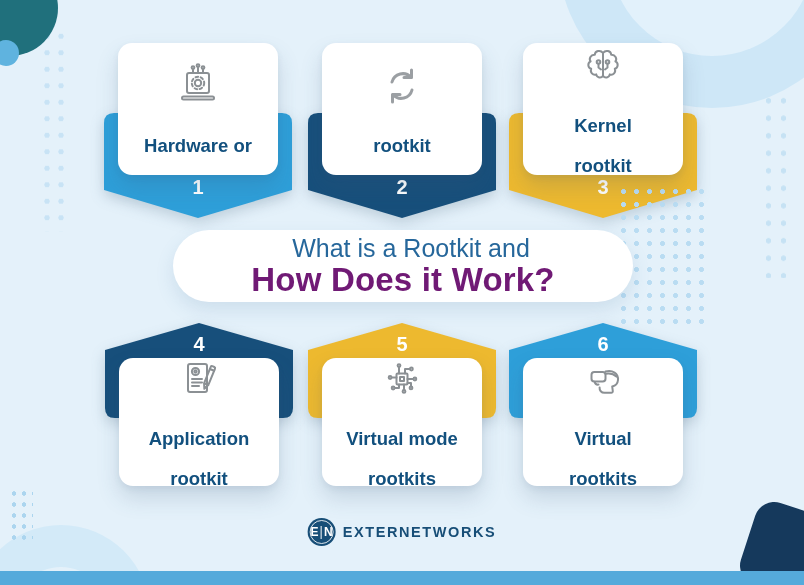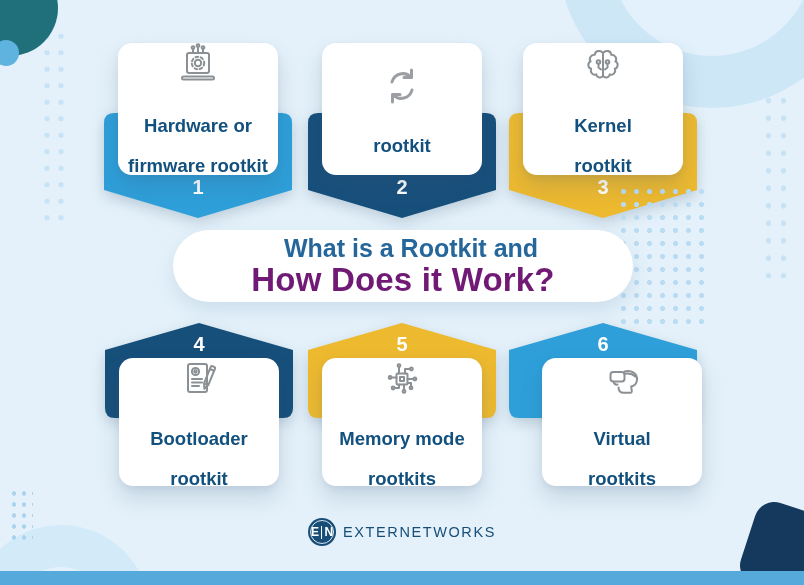--- a/index.html
+++ b/index.html
@@ -44,32 +44,32 @@
     display:flex;flex-direction:column;align-items:center;justify-content:center;z-index:4;gap:18px;}
   .card-row1{height:132px;}
   .card-row2{height:128px;}
   .card-icon{margin-bottom:7px;line-height:0;}
   .card-label{font-size:18.5px;font-weight:bold;color:#12507E;line-height:22px;text-align:center;}
 
   
   .title-pill{left:173px;top:230px;width:460px;height:72px;background:#FFFFFF;border-radius:36px;
     box-shadow:0 8px 18px rgba(90,130,170,0.16);display:flex;flex-direction:column;
     align-items:center;justify-content:center;z-index:3;}
-  .title-line1{font-size:25px;font-weight:bold;color:#26679B;line-height:28px;margin-left:16px;}
+  .title-line1{font-size:25px;font-weight:normal;color:#26679B;line-height:28px;margin-left:16px;}
   .title-line2{font-size:33px;font-weight:bold;color:#701a75;line-height:36px;letter-spacing:0.2px;}
 
   
   .logo{left:50%;top:518px;transform:translateX(-50%);display:flex;align-items:center;gap:7px;z-index:3;}
   .logo-circle{position:relative;width:28px;height:28px;border-radius:50%;background:#174E77;
     display:flex;align-items:center;justify-content:center;gap:2px;color:#FFFFFF;
     font-weight:bold;font-size:12px;}
   .logo-circle::after{content:"";position:absolute;inset:1.6px;border:1px solid rgba(255,255,255,0.85);
     border-radius:50%;pointer-events:none;}
   .logo-divider{width:1.4px;height:13px;background:#FFFFFF;}
-  .logo-name{font-size:14.5px;font-weight:normal;color:#174E77;letter-spacing:1.6px;}
+  .logo-name{font-size:14.5px;font-weight:bold;color:#174E77;letter-spacing:1.6px;}
 </style>
 </head>
 <body>
 
 <div class="canvas">
 
   <div class="abs round circle-tr-outer"></div>
   <div class="abs round circle-tr-inner"></div>
   <div class="abs round circle-bl-outer"></div>
   <div class="abs round circle-bl-inner"></div>
@@ -96,21 +96,20 @@
           <circle cx="24" cy="21" r="6.2" stroke-dasharray="2.6 2.6"></circle>
           <path d="M19 11 V7"></path>
             <circle cx="19" cy="5.6" r="1.4"></circle>
           <path d="M24 11 V5"></path>
             <circle cx="24" cy="3.6" r="1.4"></circle>
           <path d="M29 11 V7"></path>
             <circle cx="29" cy="5.6" r="1.4"></circle>
         </svg>
       </span>
       <div class="card-label">Hardware or</div>
-      <div class="card-label">firmware rootkit</div>
     </div>
   </div>
 
   <div class="card-group">
     <svg class="ribbon" style="left:308px;top:113px" width="188" height="105" viewBox="0 0 188 105">
       <path d="M10 0 H178 Q188 0 188 10 V77 L94 105 L0 77 V10 Q0 0 10 0 Z" fill="#174F7B"></path>
     </svg>
     <span class="ribbon-number" style="left:308px;top:176px">2</span>
     <div class="card card-row1" style="left:322px;top:43px">
       <span class="card-icon">
@@ -163,21 +162,21 @@
           <circle cx="20.5" cy="16.5" r="3.6"></circle>
           <circle cx="20.5" cy="16.5" r="1.2"></circle>
           <path d="M17 24 h10 M17 27.5 h10 M17 31 h7"></path>
           <g transform="rotate(22 33 24)">
             <rect x="31" y="10.5" width="4.6" height="19" rx="1.2"></rect>
             <path d="M31 29.5 L33.3 34.5 L35.6 29.5"></path>
             <path d="M31 14 h4.6"></path>
           </g>
         </svg>
       </span>
-      <div class="card-label">Bootloader</div>
+      <div class="card-label">Application</div>
       <div class="card-label">rootkit</div>
     </div>
   </div>
 
   <div class="card-group">
     <svg class="ribbon" style="left:308px;top:323px" width="188" height="95" viewBox="0 0 188 95">
       <path d="M94 0 L188 27 V85 Q188 95 178 95 H10 Q0 95 0 85 V27 Z" fill="#EDB92F"></path>
     </svg>
     <span class="ribbon-number" style="left:308px;top:333px">5</span>
     <div class="card card-row2" style="left:322px;top:358px">
@@ -194,31 +193,31 @@
           <path d="M29.5 28 h3.5 v3.5"></path>
             <circle cx="33" cy="32.9" r="1.4"></circle>
           <path d="M26 29.5 V35"></path>
             <circle cx="26" cy="36.4" r="1.4"></circle>
           <path d="M21 29.5 v3.5 h-4.5"></path>
             <circle cx="15.1" cy="33" r="1.4"></circle>
           <path d="M18.5 22.5 h-5"></path>
             <circle cx="12.1" cy="22.5" r="1.4"></circle>
         </svg>
       </span>
-      <div class="card-label">Memory mode</div>
+      <div class="card-label">Virtual mode</div>
       <div class="card-label">rootkits</div>
     </div>
   </div>
 
   <div class="card-group">
     <svg class="ribbon" style="left:509px;top:323px" width="188" height="95" viewBox="0 0 188 95">
       <path d="M94 0 L188 27 V85 Q188 95 178 95 H10 Q0 95 0 85 V27 Z" fill="#2E9FD9"></path>
     </svg>
     <span class="ribbon-number" style="left:509px;top:333px">6</span>
-    <div class="card card-row2" style="left:542px;top:358px">
+    <div class="card card-row2" style="left:523px;top:358px">
       <span class="card-icon">
         <svg width="48" height="48" viewBox="0 0 48 48" fill="none" stroke="#8B9094" stroke-width="2" stroke-linecap="round" stroke-linejoin="round">
           <path d="M26.5 16.5 C33.5 14.5 39.5 18.5 39 25 C38.7 28.4 36.3 30.8 33.2 31.4 L33.8 36.2 C33.9 37.2 33.2 37.8 32.3 37.8 H25.5 C22.3 37.8 20.3 35.4 20.6 32.4"></path>
           <path d="M15.6 26.8 c0.4 1.9 2.2 3 3.9 2.8"></path>
           <rect x="12.5" y="17" width="14" height="9.6" rx="2.8"></rect>
           <path d="M26.5 18.8 C31 17.8 35 19.2 37.4 21.6"></path>
         </svg>
       </span>
       <div class="card-label">Virtual</div>
       <div class="card-label">rootkits</div>

